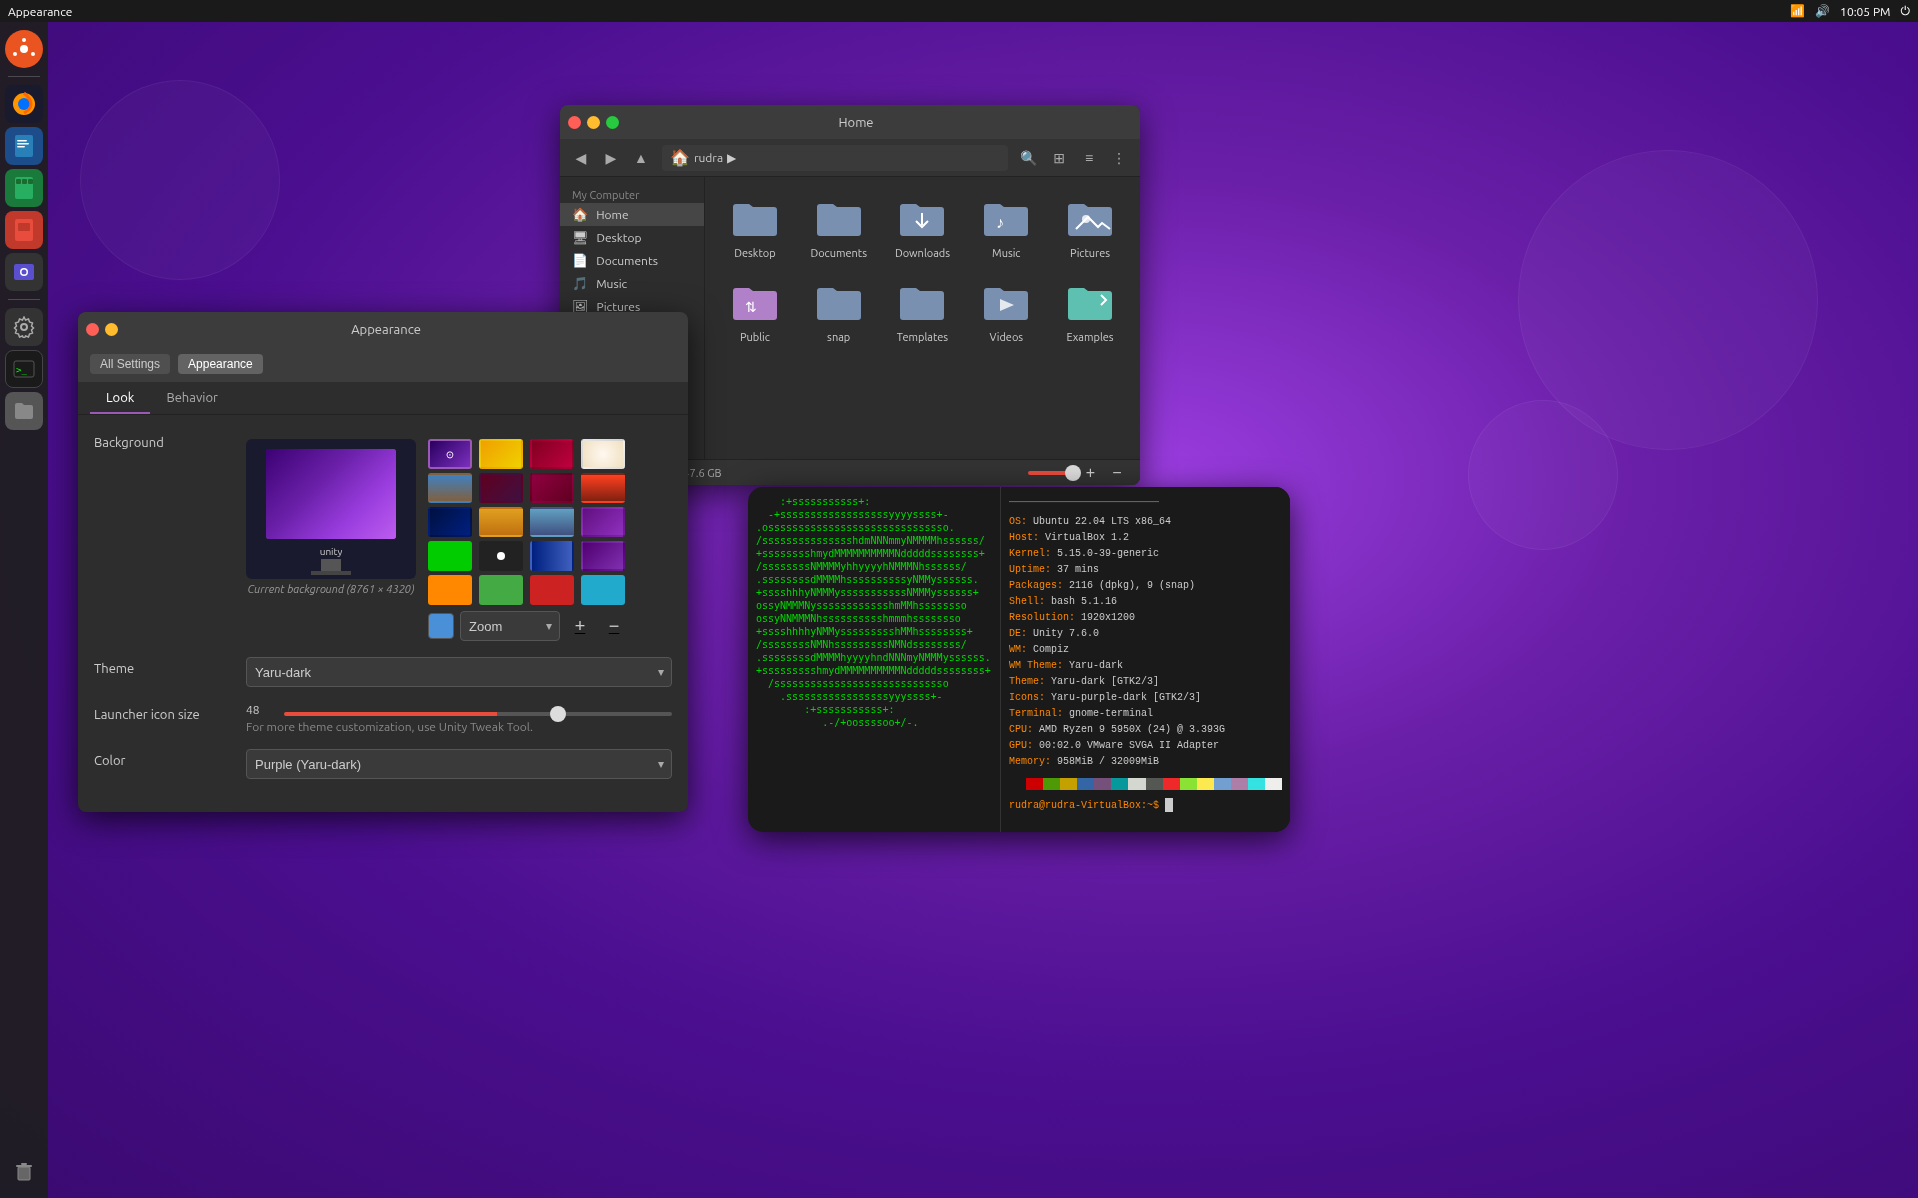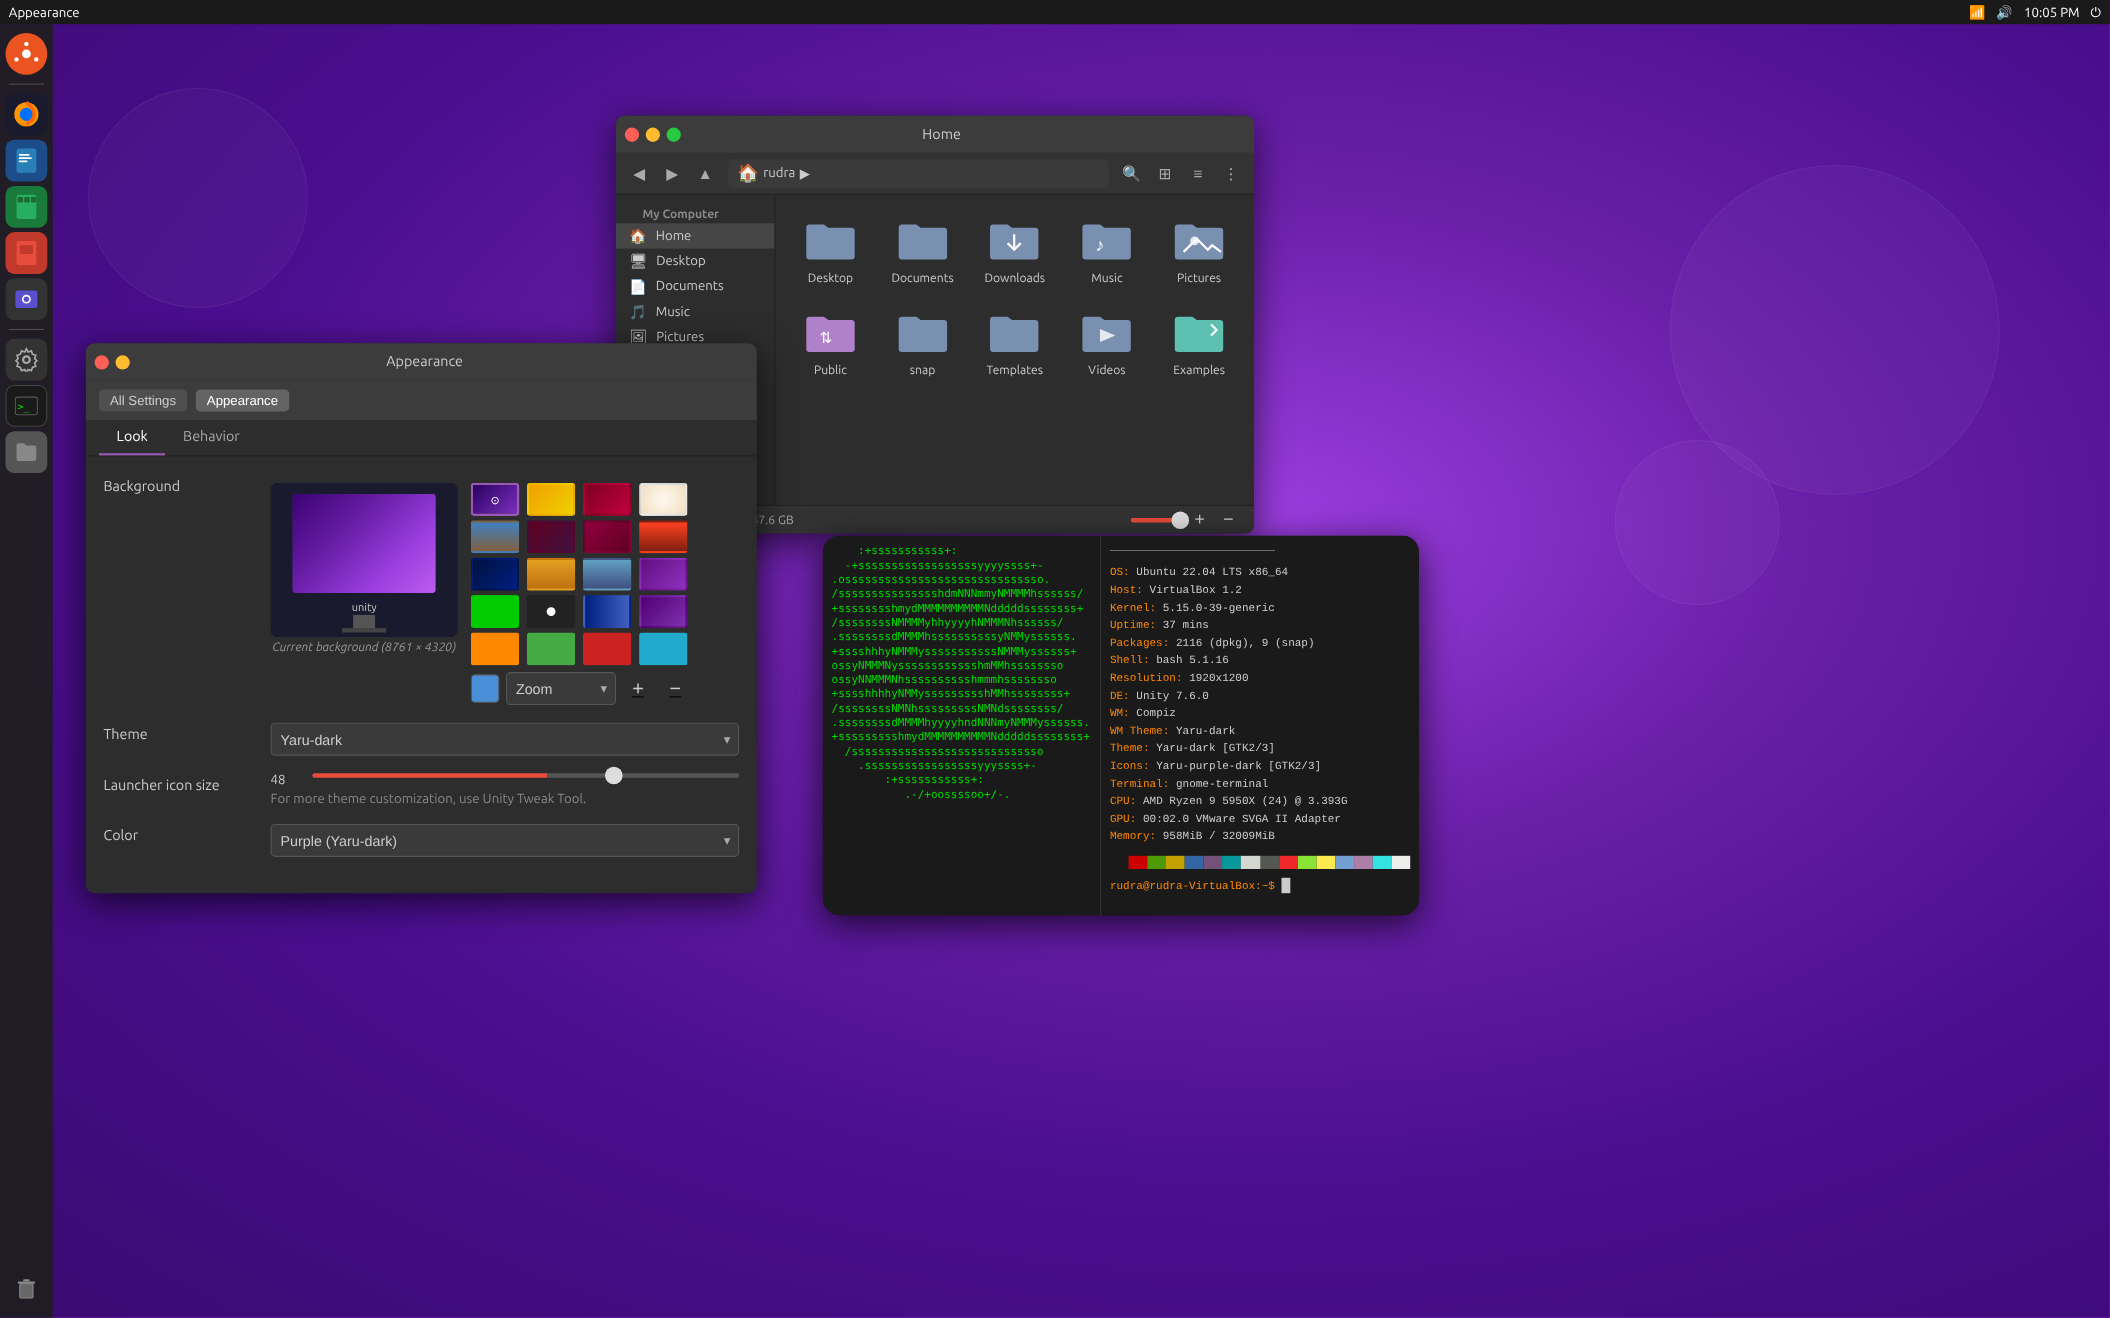--- a/index.html
+++ b/index.html
@@ -164,22 +164,21 @@
       width: 145px;
       background: #2d2d2d;
       padding: 8px 0;
       border-right: 1px solid #222;
       font-size: 12px;
     }
     .sidebar-section-title {
       color: #888;
       font-size: 11px;
       padding: 4px 12px 2px;
-      font-weight: bold;
-      margin-left: 12px;
+      font-weight: normal;
     }
     .sidebar-item {
       display: flex;
       align-items: center;
       gap: 8px;
       padding: 4px 12px;
       color: #ccc;
       cursor: pointer;
       font-size: 12px;
     }
@@ -395,21 +394,21 @@
     .zoom-color-box {
       width: 26px;
       height: 26px;
       background: #4a90d9;
       border-radius: 4px;
       border: 1px solid #555;
     }
 
     .slider-row {
       display: flex;
-      align-items: flex-start;
+      align-items: flex-end;
       gap: 8px;
     }
     .slider {
       flex: 1;
       appearance: none;
       height: 4px;
       background: linear-gradient(to right, #e74c3c 0%, #e74c3c 55%, #555 55%);
       border-radius: 2px;
       outline: none;
     }

